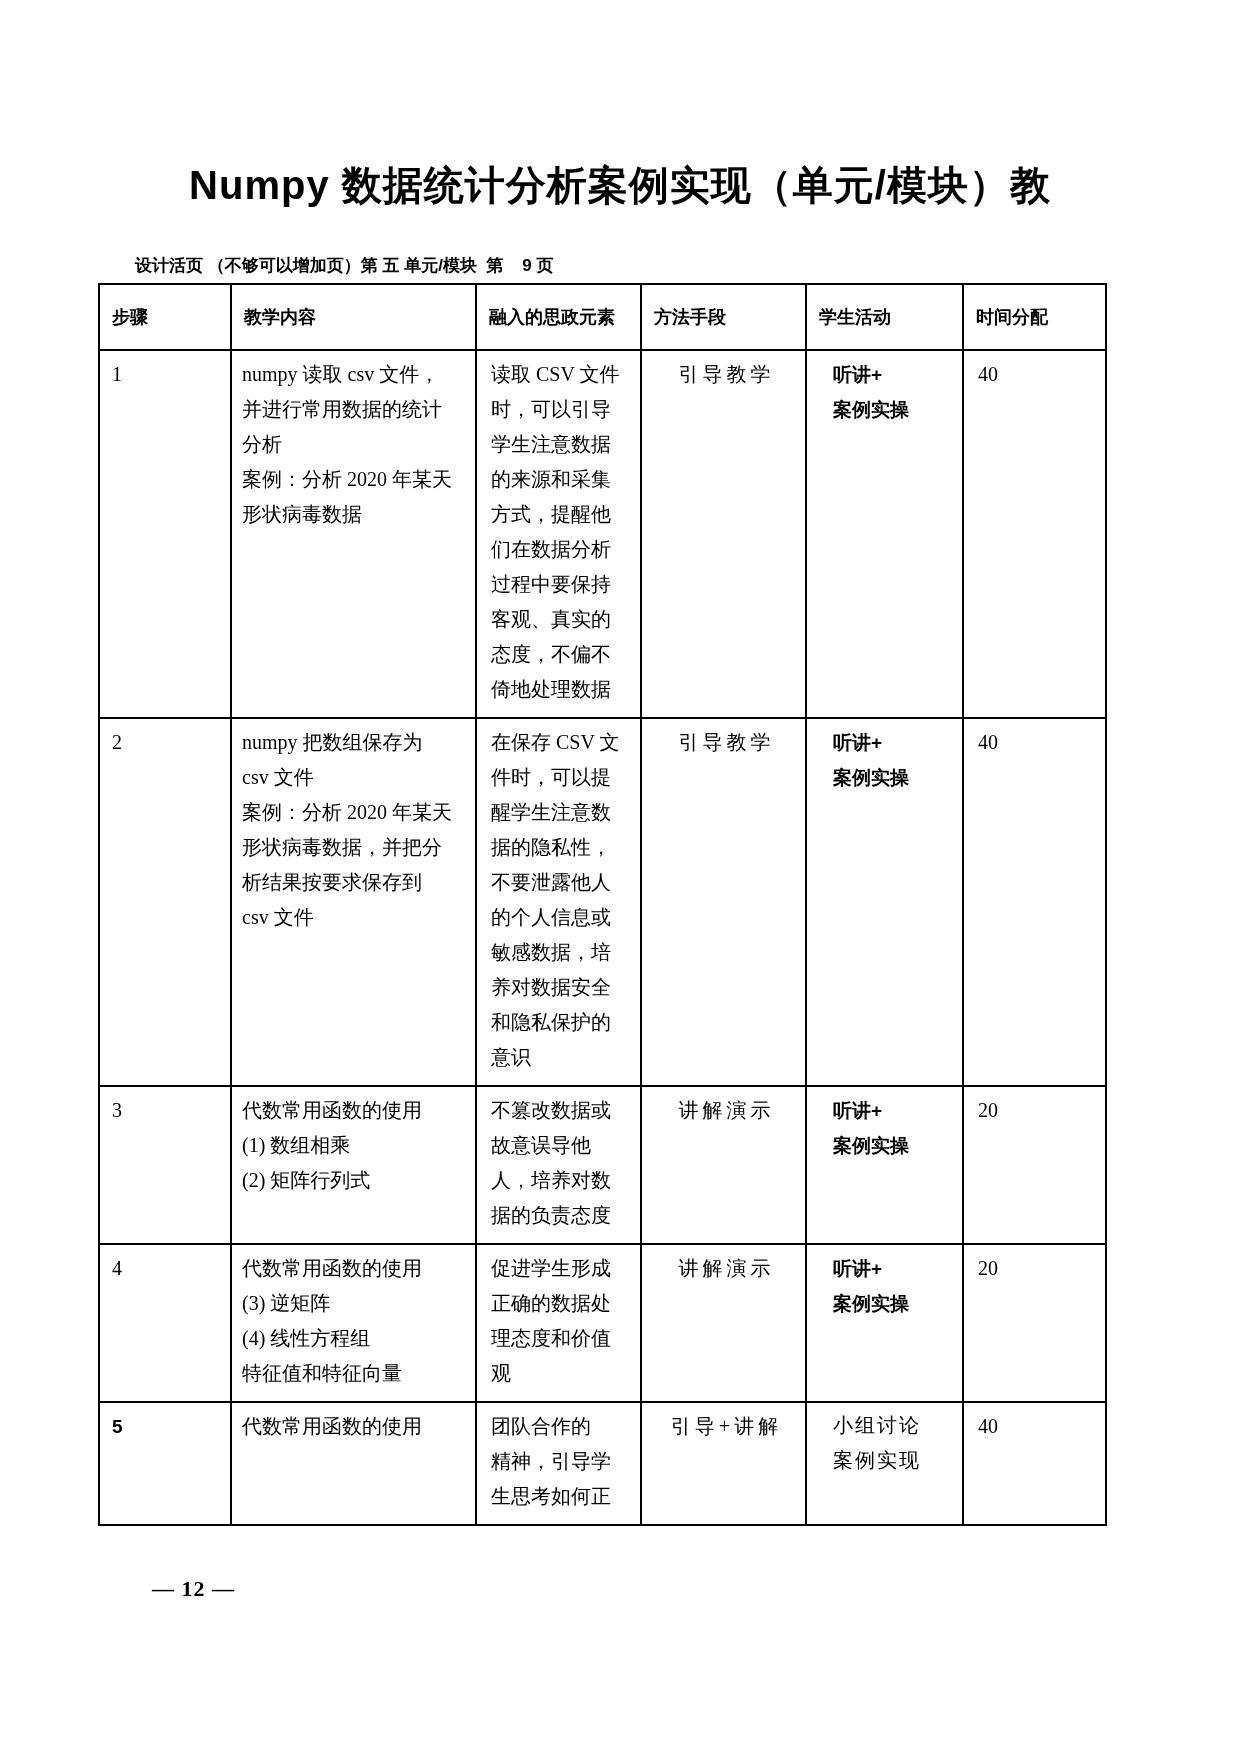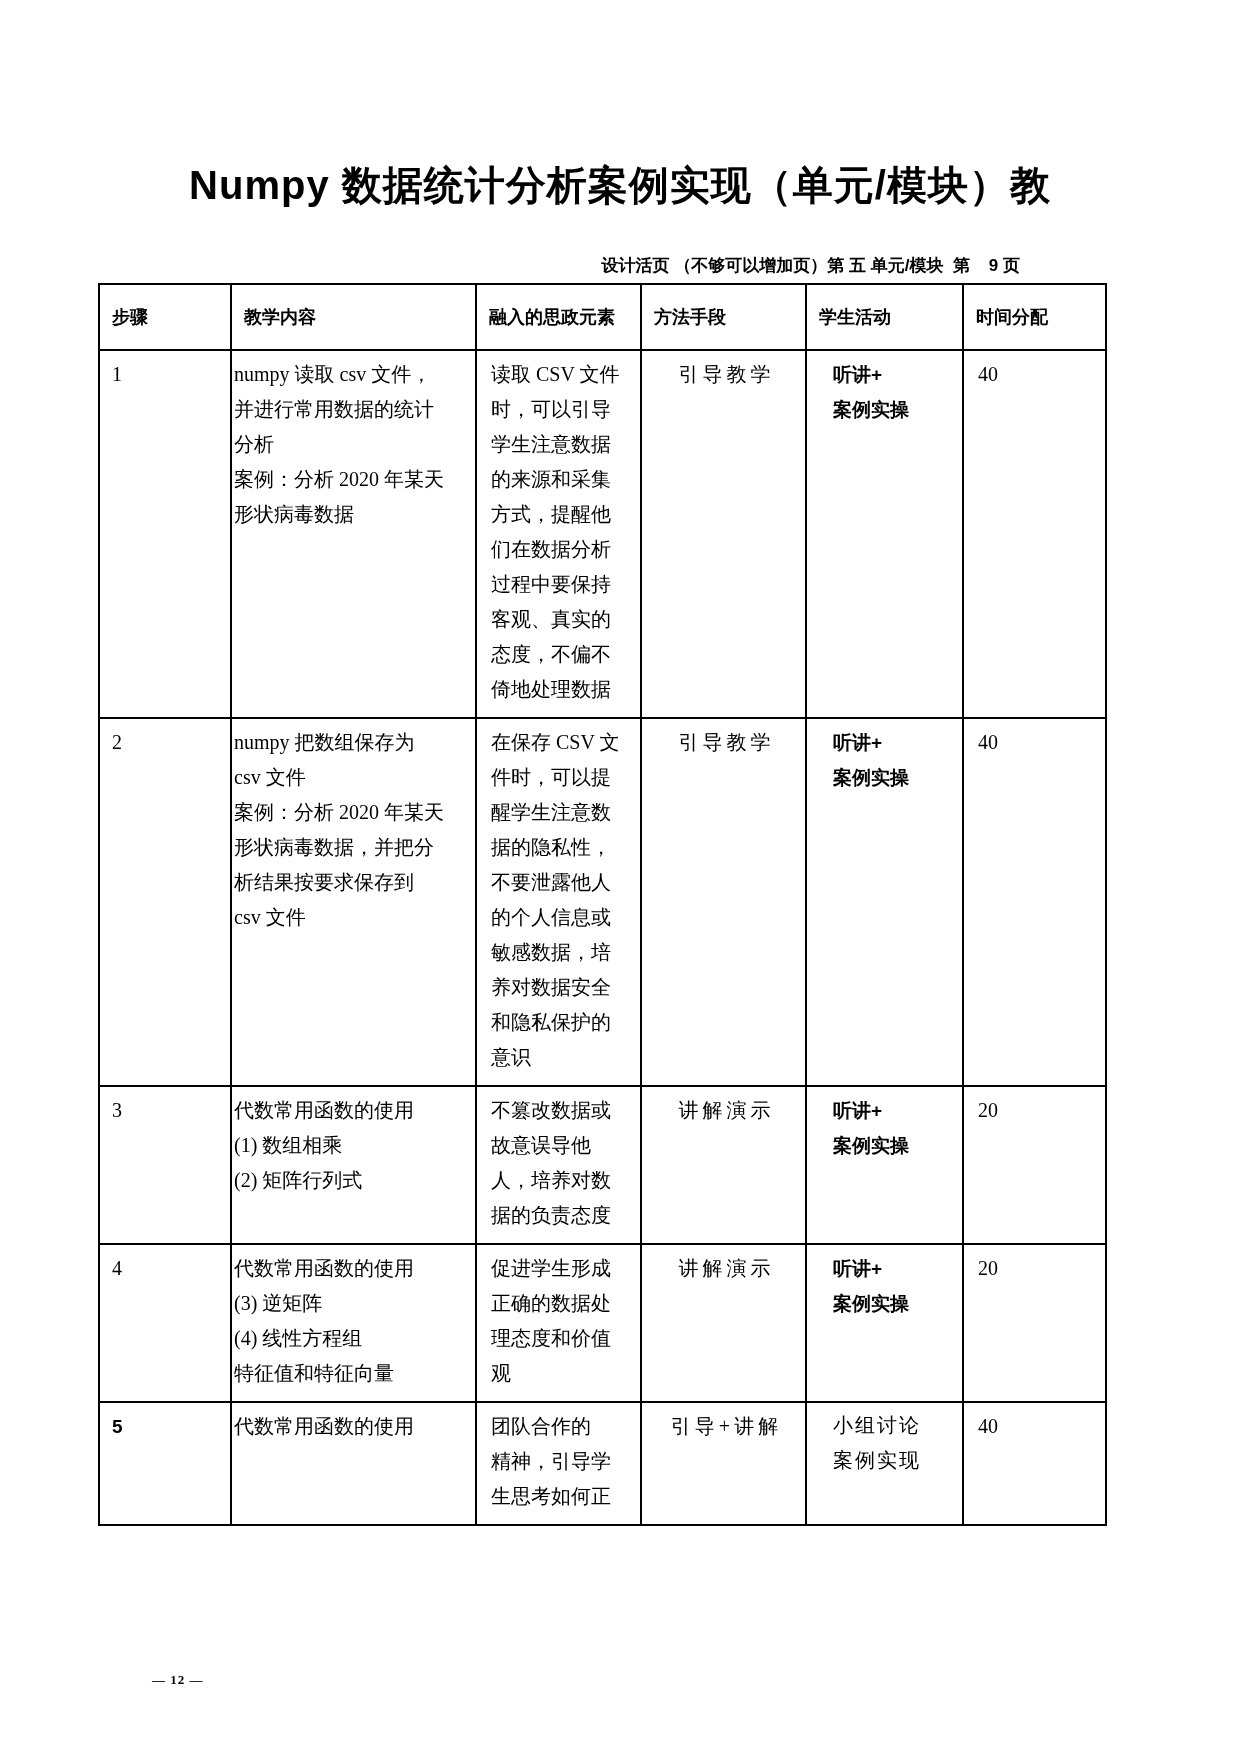--- a/index.html
+++ b/index.html
@@ -19,21 +19,21 @@
     font-family: "Liberation Sans", sans-serif;
     font-weight: bold;
     font-size: 40px;
     line-height: 90px;
     letter-spacing: 1px;
   }
   .subheader {
     width: 1007px;
     margin: 24px 0 6px 98px;
     display: flex;
-    justify-content: flex-end;
+    justify-content: flex-start;
     align-items: baseline;
     font-family: "Liberation Sans", sans-serif;
     font-weight: bold;
     font-size: 17px;
     white-space: pre;
     box-sizing: border-box;
     padding-left: 37px;
     padding-right: 85px;
   }
   table.design-table {
@@ -55,21 +55,21 @@
   .design-table td {
     border: 2px solid #000;
     vertical-align: top;
     padding: 6px 8px 10px 14px;
     font-size: 20px;
     line-height: 35px;
     white-space: pre-wrap;
     font-family: "Liberation Serif", serif;
   }
   td.step-cell   { padding-left: 12px; }
-  td.content-cell{ padding-left: 2px; margin-left: 42px; }
+  td.content-cell{ padding-left: 10px; margin-left: 42px; }
   td.ideology-cell { padding-left: 14px; }
   td.method-cell { letter-spacing: 4px; padding-left: 14px; text-align: center; }
   td.activity-cell {
     font-family: "Liberation Sans", sans-serif;
     font-weight: bold;
     font-size: 19px;
     padding-left: 26px;
   }
   td.activity-cell.serif {
     font-family: Liberation Mono, monospace;
@@ -79,22 +79,22 @@
   }
   td.time-cell { padding-left: 14px; }
   td.step-bold {
     font-family: "Liberation Sans", sans-serif;
     font-weight: bold;
     font-size: 19px;
   }
   .page-footer {
     position: absolute;
     left: 152px;
-    top: 1672px;
-    font-size: 13px;
+    top: 1576px;
+    font-size: 22px;
     font-weight: bold;
     font-family: "Liberation Serif", serif;
     letter-spacing: 1px;
   }
 </style>
 </head>
 <body>
 
 <div class="doc-title">
   <div>Numpy 数据统计分析案例实现（单元/模块）教</div>

